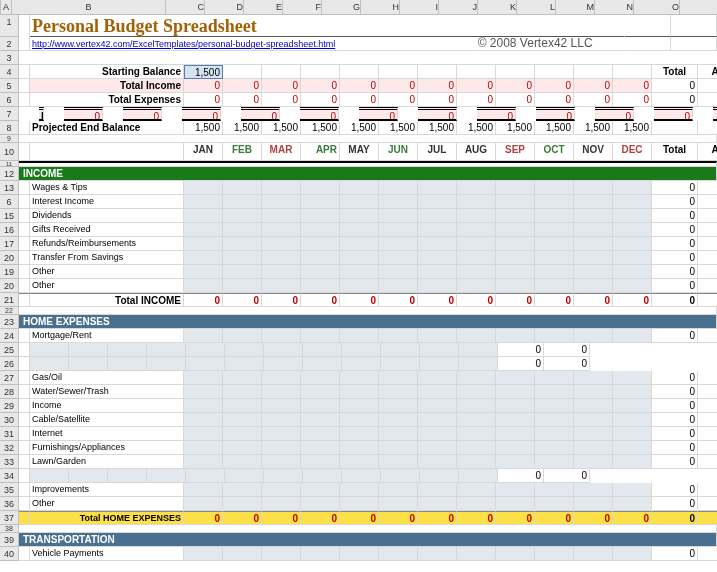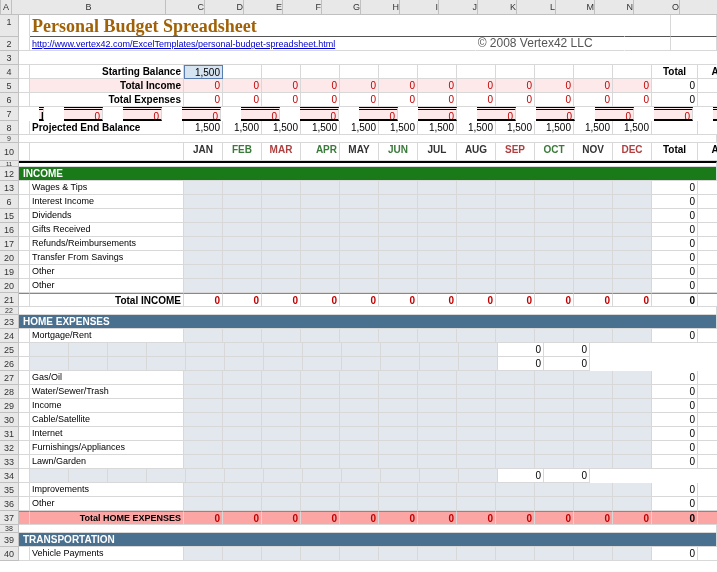--- a/index.html
+++ b/index.html
@@ -39,21 +39,21 @@
 .redz { color: #c00000; }
 
 .mJAN,.mMAY,.mJUL,.mAUG,.mNOV { color: #333; font-weight: bold; }
 .mFEB,.mAPR,.mJUN,.mOCT { color: #3a7a3a; font-weight: bold; }
 .mMAR,.mSEP,.mDEC { color: #b04040; font-weight: bold; }
 
 .ghdr { background: #1a7a1a; color: #fff; font-weight: bold; padding-left: 4px; }
 .bhdr { background: #4a7090; color: #fff; font-weight: bold; padding-left: 4px; }
 .lt { background: #e2e8ee; }
 .tot-row .cell { border-top: 1px solid #888; font-weight: bold; }
-.graytot { background: #fca5a5; font-weight: bold; }
+.graytot { background: #fde047; font-weight: bold; }
 .noborder-b .cell { border-bottom-color: transparent; }
 </style>
 </head>
 <body>
 
 <div class="sheet">
 
 <div class="colhdrs">
   <div class="colh" style="width:19px"></div>
   <div class="colh cA">A</div>

